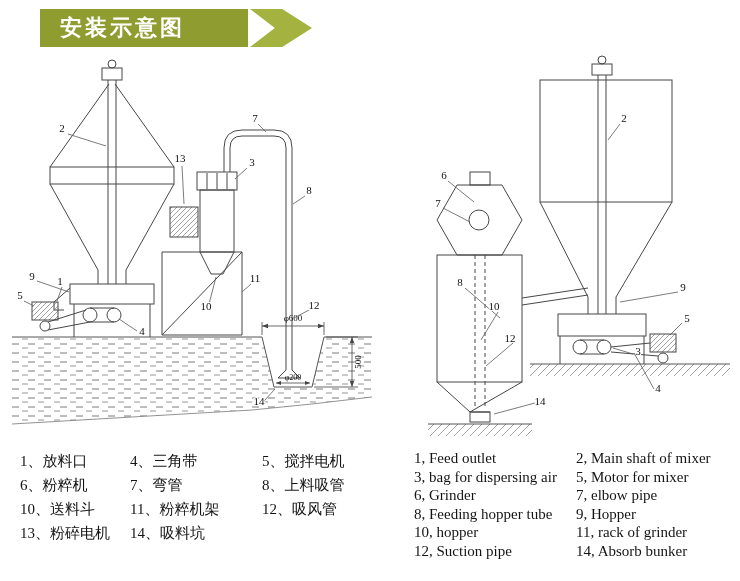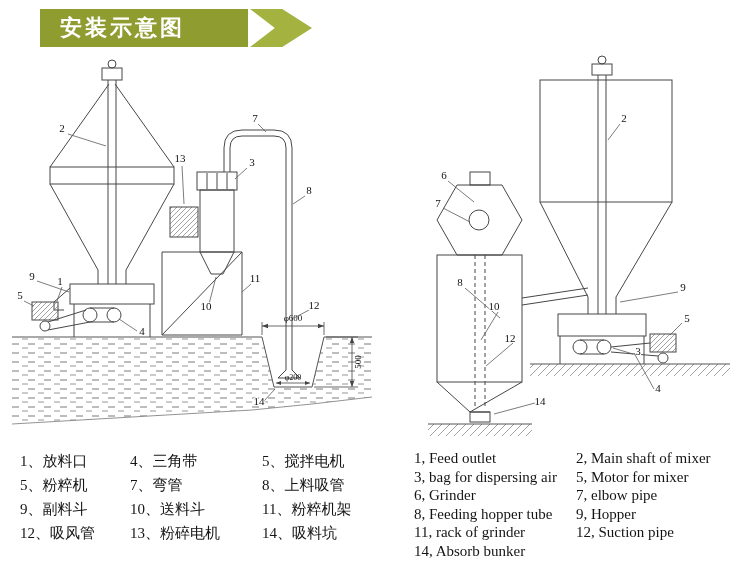--- a/index.html
+++ b/index.html
@@ -251,38 +251,38 @@
         <line class="ld" x1="272" y1="337" x2="252" y2="301"></line>
         <text class="co" x="276" y="340" text-anchor="middle">4</text>
       </g>
     </svg>
   </div>
 
   <div class="legend-cn">
     <span>1、放料口</span>
     <span>4、三角带</span>
     <span>5、搅拌电机</span>
-    <span>5、粉粹机</span>
+    <span>6、粉粹机</span>
     <span>7、弯管</span>
     <span>8、上料吸管</span>
-    <span>9、副料斗</span>
     <span>10、送料斗</span>
     <span>11、粉粹机架</span>
     <span>12、吸风管</span>
     <span>13、粉碎电机</span>
     <span>14、吸料坑</span>
   </div>
 
   <div class="legend-en">
     <span>1, Feed outlet</span>
     <span>2, Main shaft of mixer</span>
     <span>3, bag for dispersing air</span>
     <span>5, Motor for mixer</span>
     <span>6, Grinder</span>
     <span>7, elbow pipe</span>
     <span>8, Feeding hopper tube</span>
     <span>9, Hopper</span>
+    <span>10, hopper</span>
     <span>11, rack of grinder</span>
     <span>12, Suction pipe</span>
     <span>14, Absorb bunker</span>
   </div>
 
 </div>
 
 </body></html>

